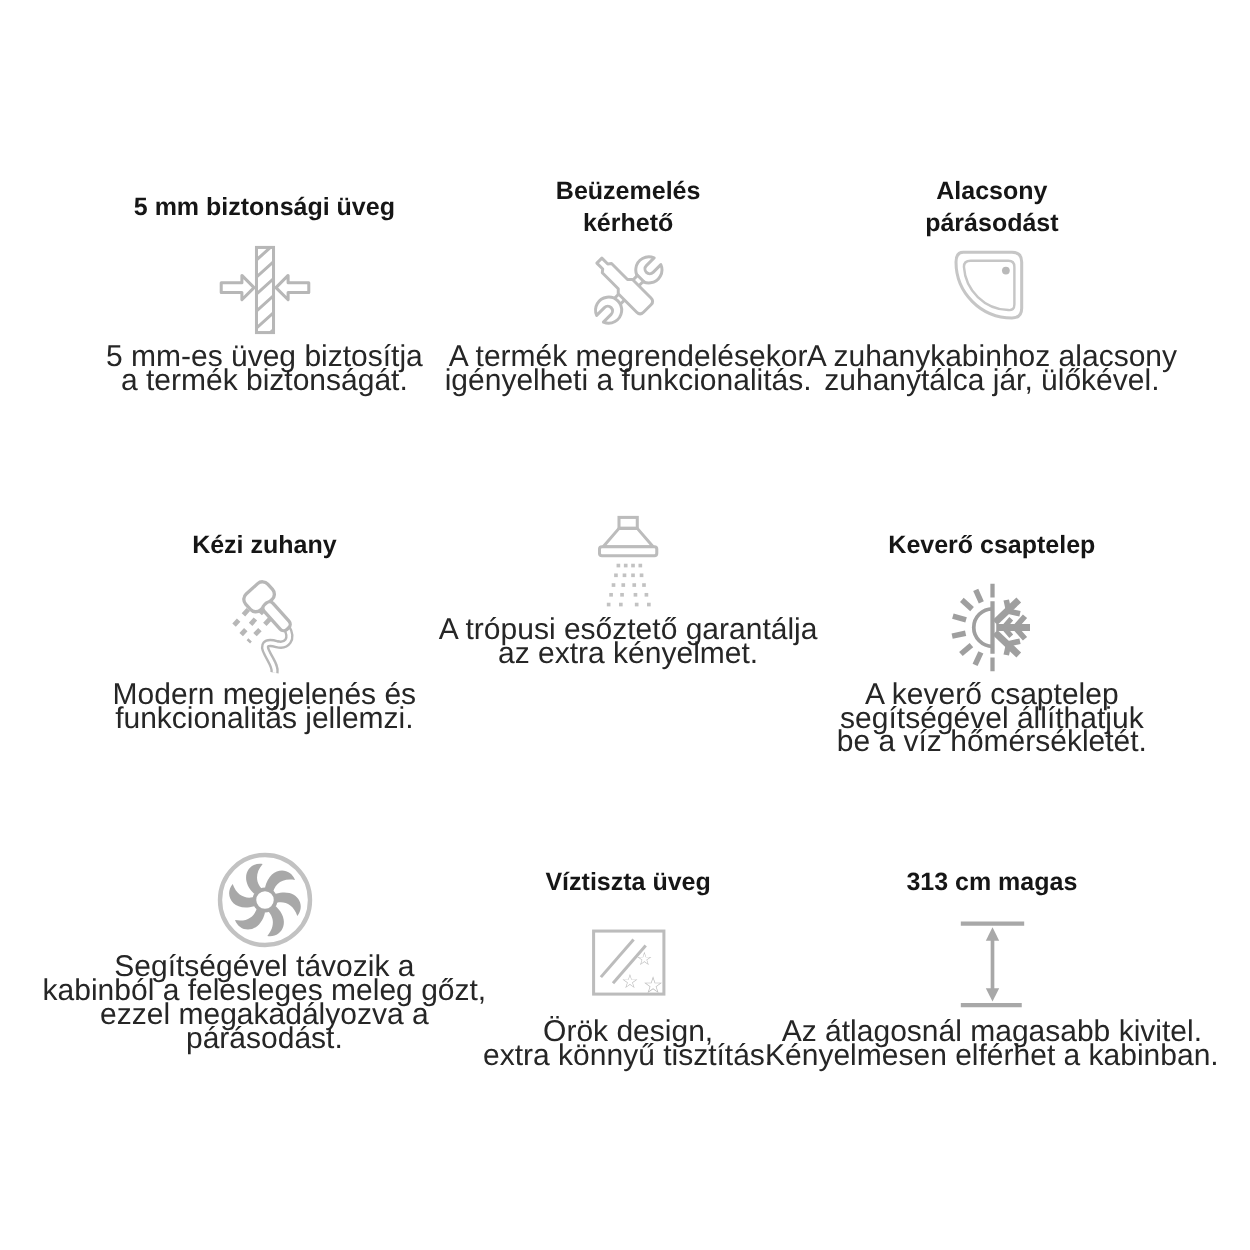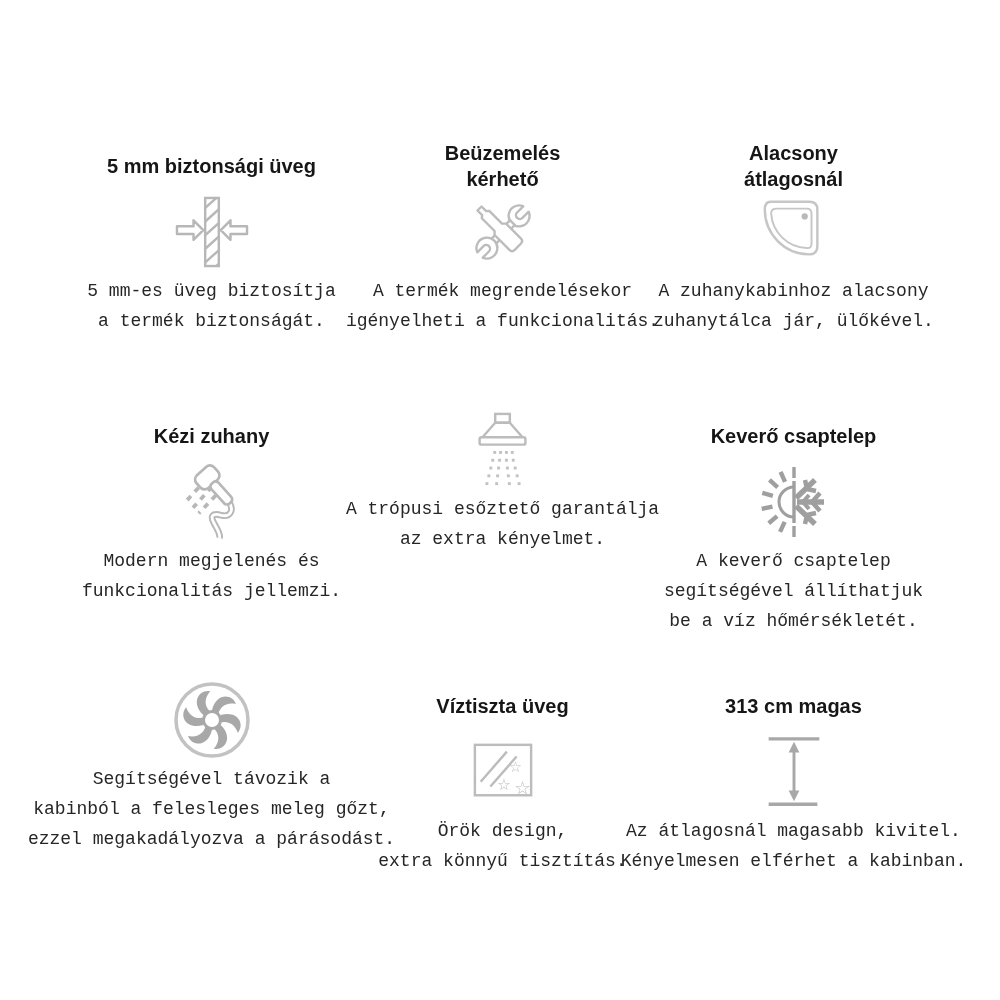--- a/index.html
+++ b/index.html
@@ -36,27 +36,26 @@
   }
   .feature-icon {
     height: 78px;
     display: flex;
     align-items: center;
     justify-content: center;
     margin-top: 1px;
   }
   .feature-desc {
     margin-top: 5px;
-    font-size: 18px;
-    line-height: 30px;
+    font-size: 24px;
+    line-height: 19px;
     color: #262626;
     white-space: pre-line;
     width: max-content;
     max-width: 380px;
-    font-family: Liberation Mono, monospace;
   }
 </style>
 </head>
 <body>
 
 <div class="features-grid">
 
   <div class="feature-card">
     <div class="feature-title">5 mm biztonsági üveg</div>
     <div class="feature-icon">
@@ -92,21 +91,21 @@
           <path d="M37,5 H43 V12 L45.5,14 V33 L48.5,36 V58 Q48.5,62 44.5,62 H35.5 Q31.5,62 31.5,58 V36 L34.5,33 V14 L37,12 Z" fill="#fff" stroke="#bcbcbc" stroke-width="2.5" stroke-linejoin="round"></path>
         </g>
       </svg>
     </div>
     <div class="feature-desc">A termék megrendelésekor
 igényelheti a funkcionalitás.</div>
   </div>
 
   <div class="feature-card">
     <div class="feature-title">Alacsony
-átlagosnál</div>
+párásodást</div>
     <div class="feature-icon">
       <svg width="78" height="72" viewBox="0 0 80 74">
         <path d="M16,6 H56 Q64,6 64,14 V52 Q64,60 56,60 A46,46 0 0 1 10,14 Q10,6 16,6 Z" fill="#fff" stroke="#c6c6c6" stroke-width="2.5" stroke-linejoin="round"></path>
         <path d="M22,13 H53 Q58,13 58,18 V49 Q58,54 53,53.5 A38,38 0 0 1 16.5,18 Q16.5,13 22,13 Z" fill="#fff" stroke="#c6c6c6" stroke-width="2" stroke-linejoin="round"></path>
         <circle cx="51" cy="21" r="3.2" fill="#b9b9b9"></circle>
       </svg>
     </div>
     <div class="feature-desc">A zuhanykabinhoz alacsony
 zuhanytálca jár, ülőkével.</div>
   </div>

